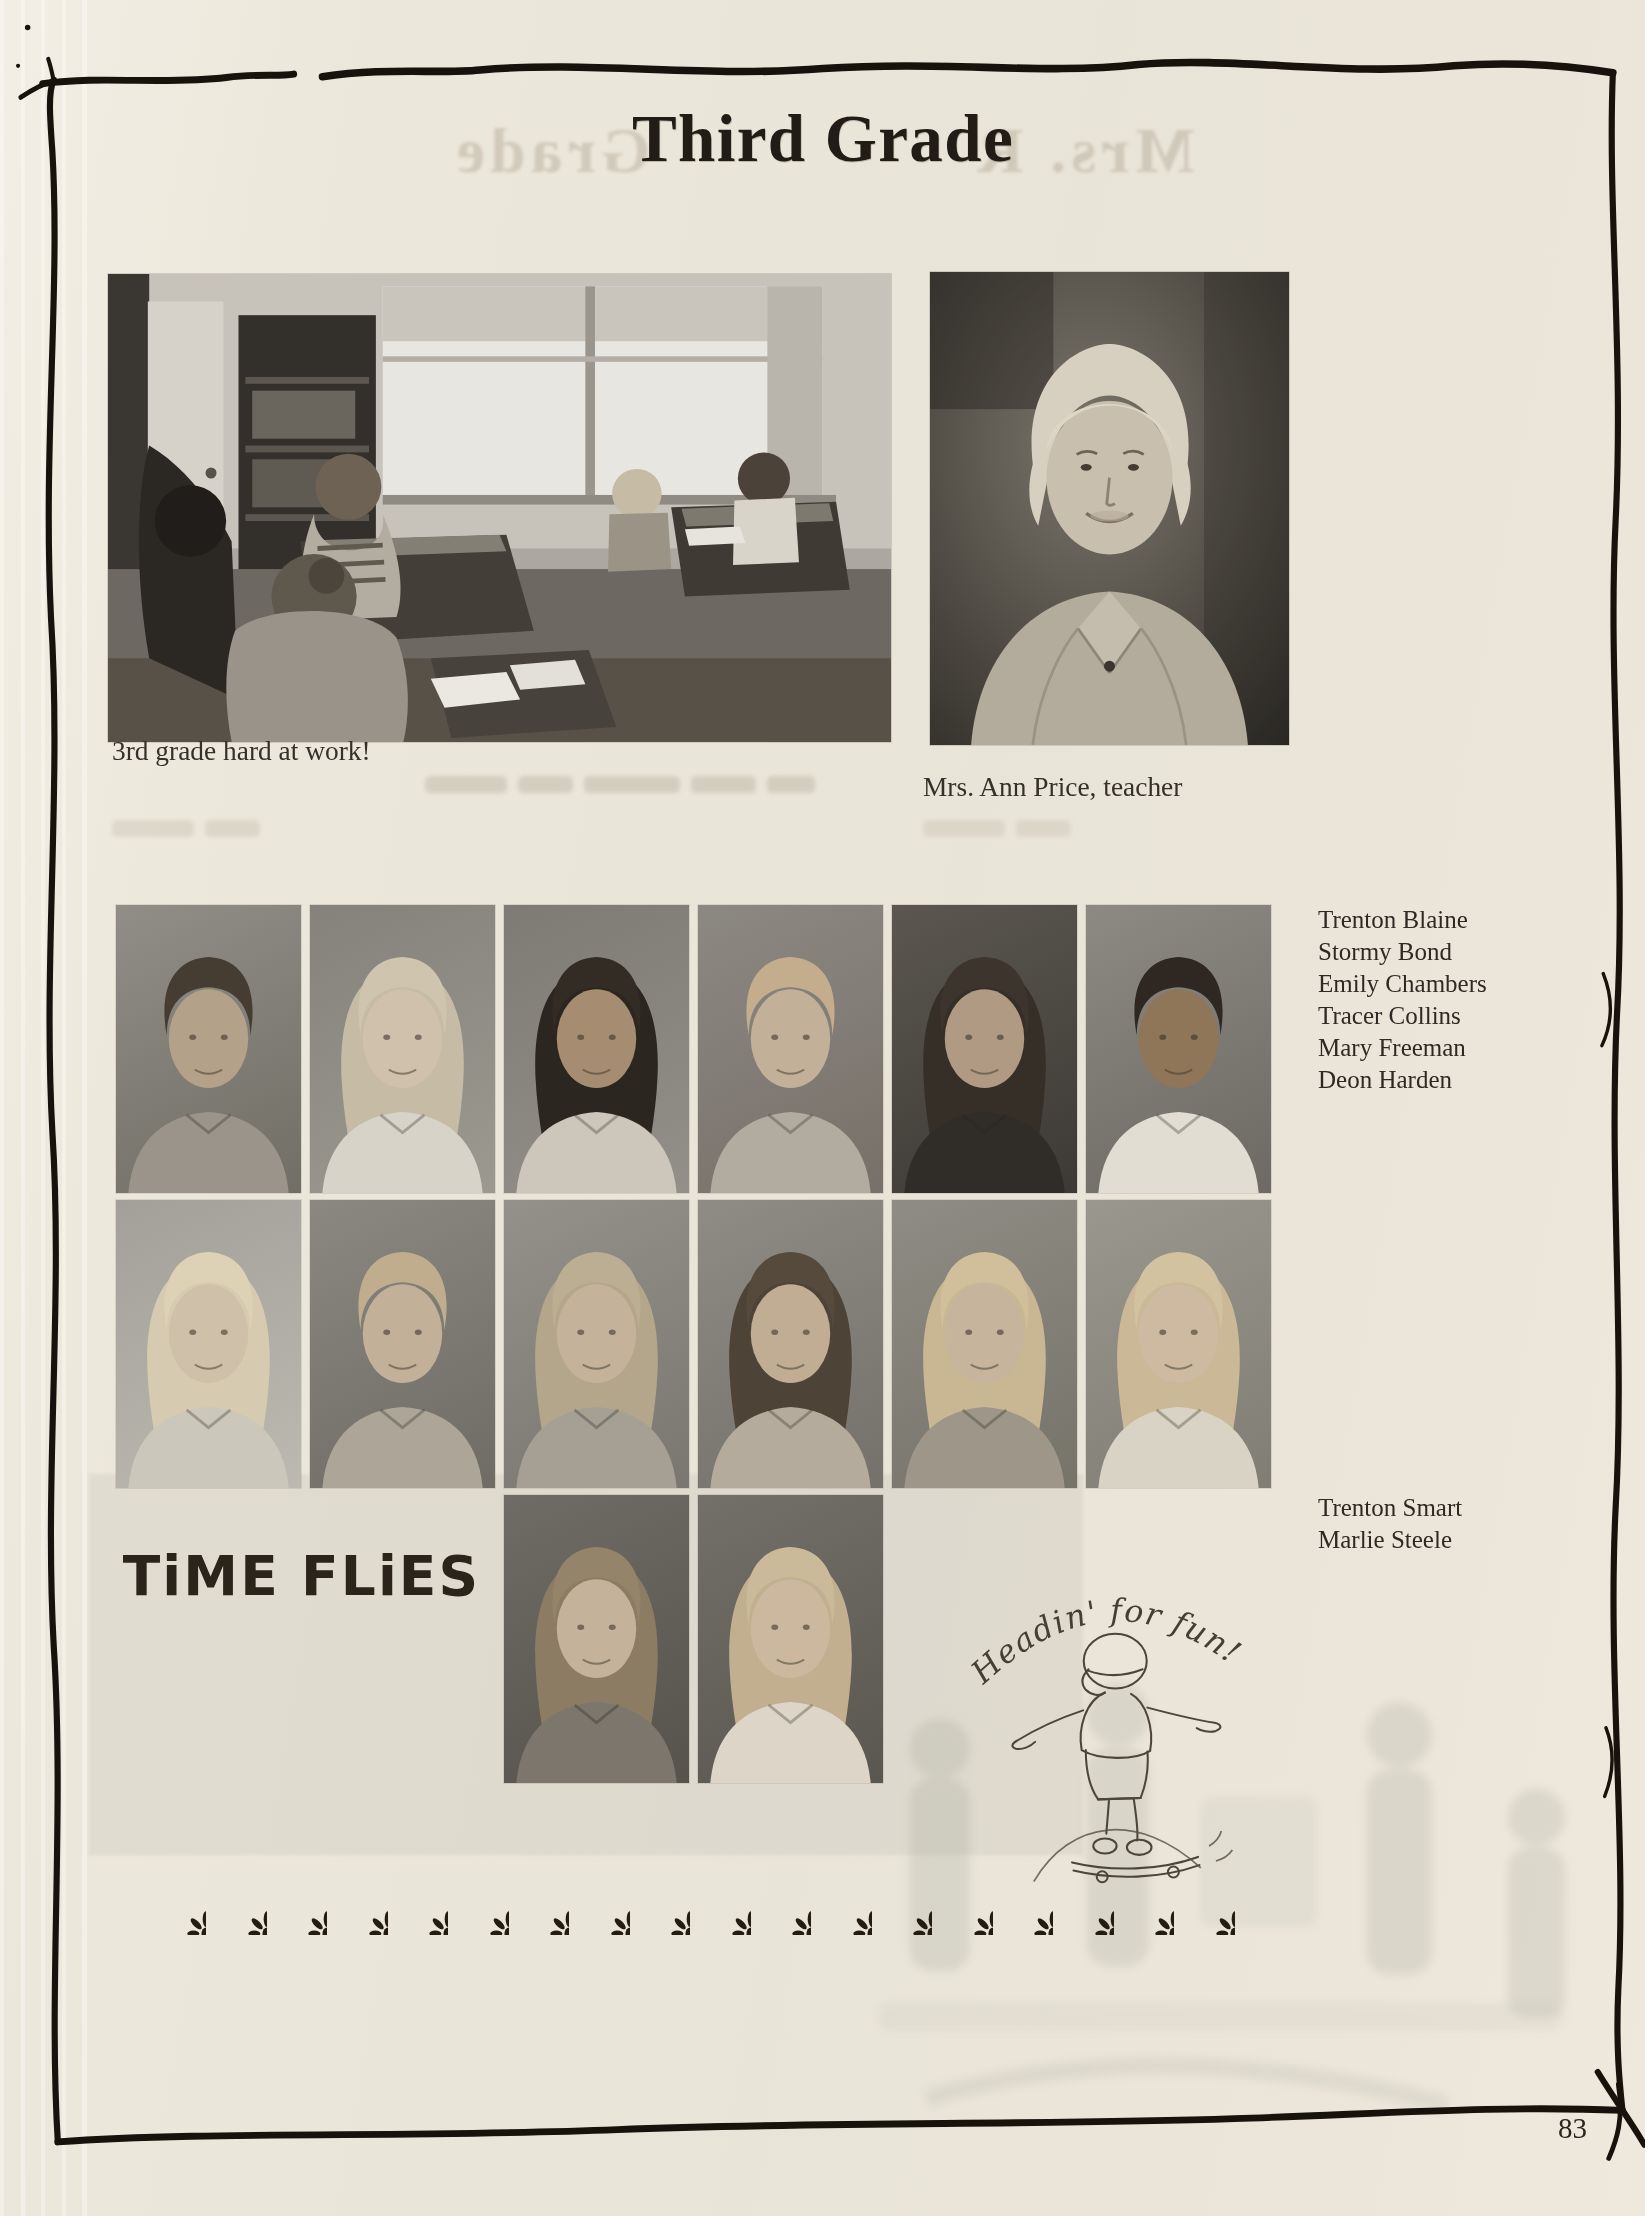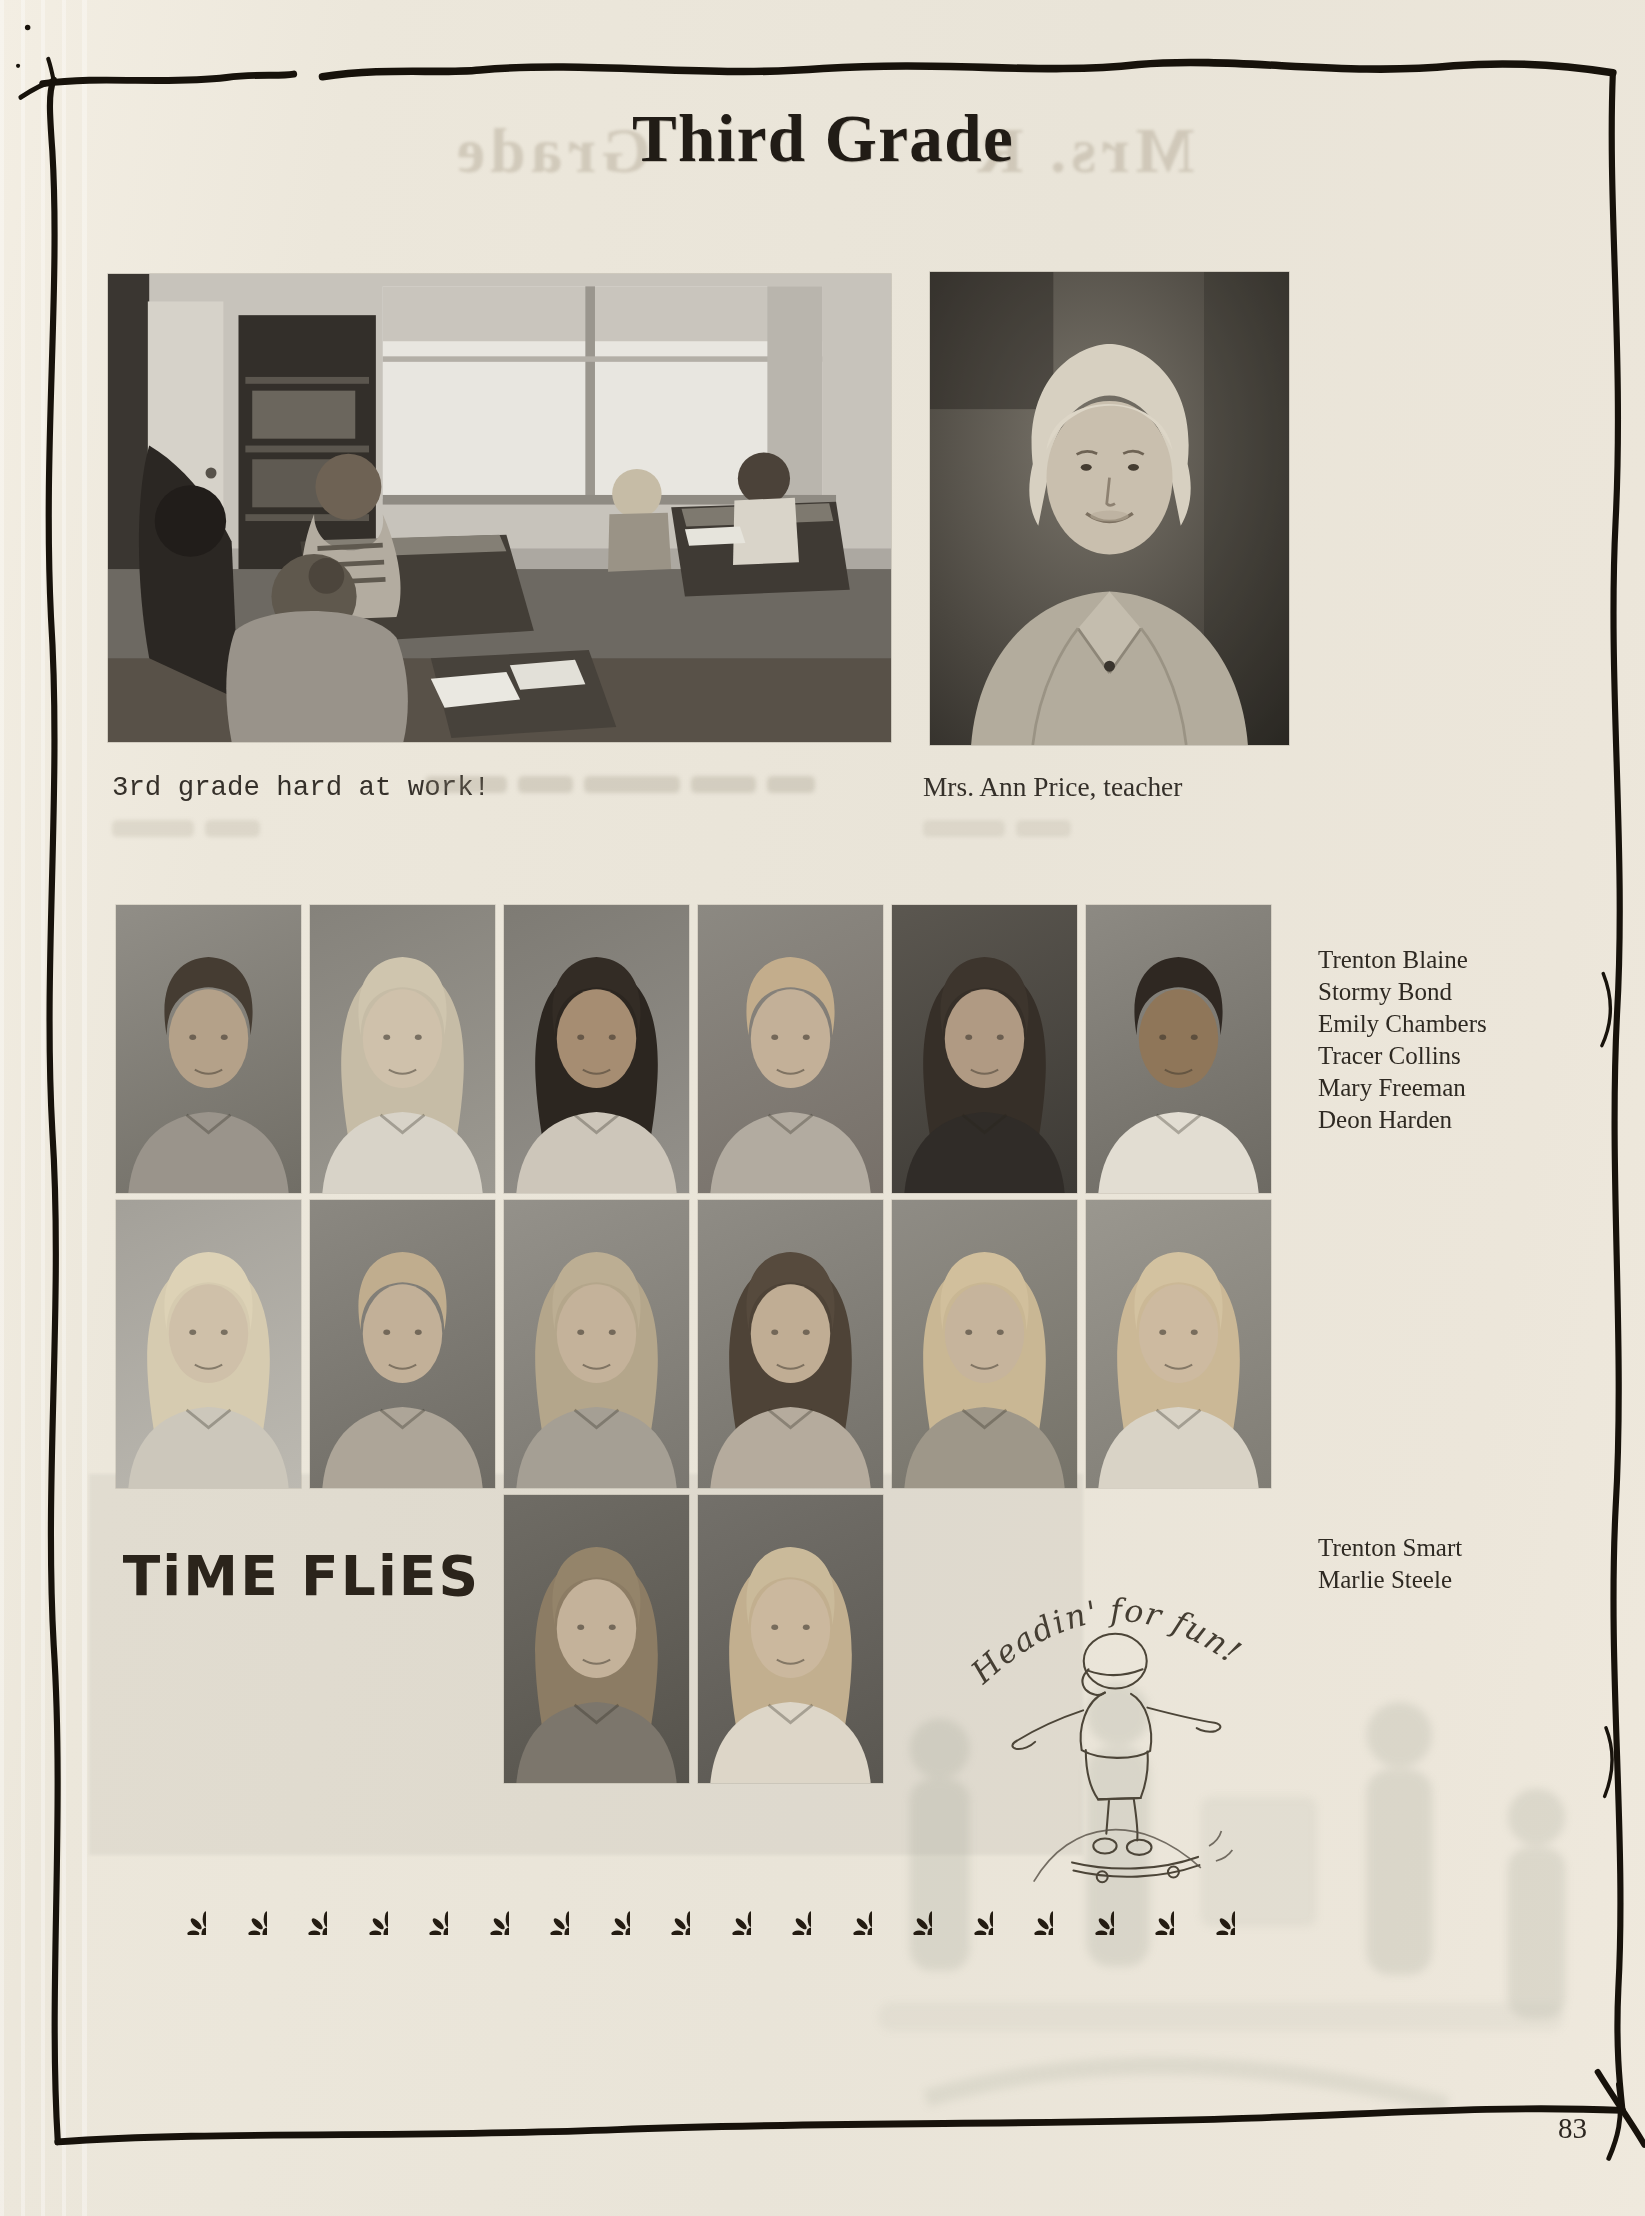--- a/index.html
+++ b/index.html
@@ -32,21 +32,21 @@
     position:absolute;left:0;top:100px;width:1646px;text-align:center;
     font-size:67px;font-weight:bold;letter-spacing:1.4px;color:#211c16;
     text-shadow:0.7px 0.7px 0 rgba(60,50,40,.25);
   }
   
   .photo{position:absolute;box-shadow:0 0 0 0.7px rgba(70,64,56,.25);}
   .photo svg{display:block;width:100%;height:100%;}
   .classroom{left:108px;top:274px;width:783px;height:468px;}
   .teacher{left:930px;top:272px;width:359px;height:473px;}
   .caption{position:absolute;font-size:27.4px;color:#35302a;}
-  .caption-class{left:112px;top:772px;font-family:Liberation Mono, monospace;}
+  .caption-class{left:112px;top:736px;}
   .caption-teacher{left:923px;top:772px;}
   
   .prow{position:absolute;display:flex;gap:9px;}
   .prow1{left:116px;top:905px;}
   .prow2{left:116px;top:1200px;}
   .prow3{left:504px;top:1495px;}
   .portrait{width:185px;height:288px;flex:0 0 auto;
     background:linear-gradient(155deg,var(--bgA,#8d8a83),var(--bgB,#6f6c65));
     box-shadow:0 0 0 0.7px rgba(90,82,70,.2);}
   .portrait svg{display:block;width:100%;height:100%;}
@@ -65,21 +65,21 @@
   .prow1 .portrait:nth-of-type(6){--bgA:#8d8a83;--bgB:#6d6a63;--hair:#2f2822;--skin:#8f7659;--shirt:#e2ddd2;}
   .prow2 .portrait:nth-of-type(1){--bgA:#a3a099;--bgB:#bcb9b1;--hairB:#d6cbb0;--hair:#ddd2b6;--skin:#cfc0a9;--shirt:#ccc7bb;}
   .prow2 .portrait:nth-of-type(2){--bgA:#8b8881;--bgB:#6f6c65;--hair:#c0ad8e;--skin:#c2b098;--shirt:#ada598;}
   .prow2 .portrait:nth-of-type(3){--bgA:#94918a;--bgB:#7a7770;--hairB:#b4a68b;--hair:#bcae93;--skin:#c4b29a;--shirt:#a59f94;}
   .prow2 .portrait:nth-of-type(4){--bgA:#8f8c85;--bgB:#74716a;--hairB:#4e4337;--hair:#564a3d;--skin:#c0ad94;--shirt:#b5ab9d;}
   .prow2 .portrait:nth-of-type(5){--bgA:#8f8c85;--bgB:#767369;--hairB:#c9b794;--hair:#d1bf9c;--skin:#c6b49c;--shirt:#9e9789;}
   .prow2 .portrait:nth-of-type(6){--bgA:#9a978f;--bgB:#807d75;--hairB:#cbb896;--hair:#d3c2a0;--skin:#cdbaa0;--shirt:#d9d3c6;}
   .prow3 .portrait:nth-of-type(1){--bgA:#6f6c65;--bgB:#56534c;--hairB:#8c7c64;--hair:#94846a;--skin:#c4b29a;--shirt:#7c766c;}
   .prow3 .portrait:nth-of-type(2){--bgA:#73706a;--bgB:#5a5751;--hairB:#c2af8f;--hair:#caba9a;--skin:#cbb89e;--shirt:#ddd6c8;}
   
-  .names{position:absolute;left:1318px;width:302px;font-size:25px;line-height:32px;color:#2e2922;margin-top:40px;}
+  .names{position:absolute;left:1318px;width:302px;font-size:25px;line-height:32px;color:#2e2922;}
   .names-r1{top:904px;}
   .names-r2{top:1199px;}
   .names-r3{top:1492px;}
   
   .time-flies{position:absolute;left:96px;top:1544px;width:411px;text-align:center;
     font-family:"DejaVu Sans", sans-serif;color:#2b241b;}
   .tf1{font-size:55px;font-weight:800;letter-spacing:2.1px;}
   .tf2{font-size:31px;font-weight:700;margin-top:12.3px;}
   .tf3{font-size:51px;font-weight:800;margin-top:6.9px;letter-spacing:1.4px;}
   .skater{position:absolute;left:968px;top:1524px;width:315px;height:370px;}

